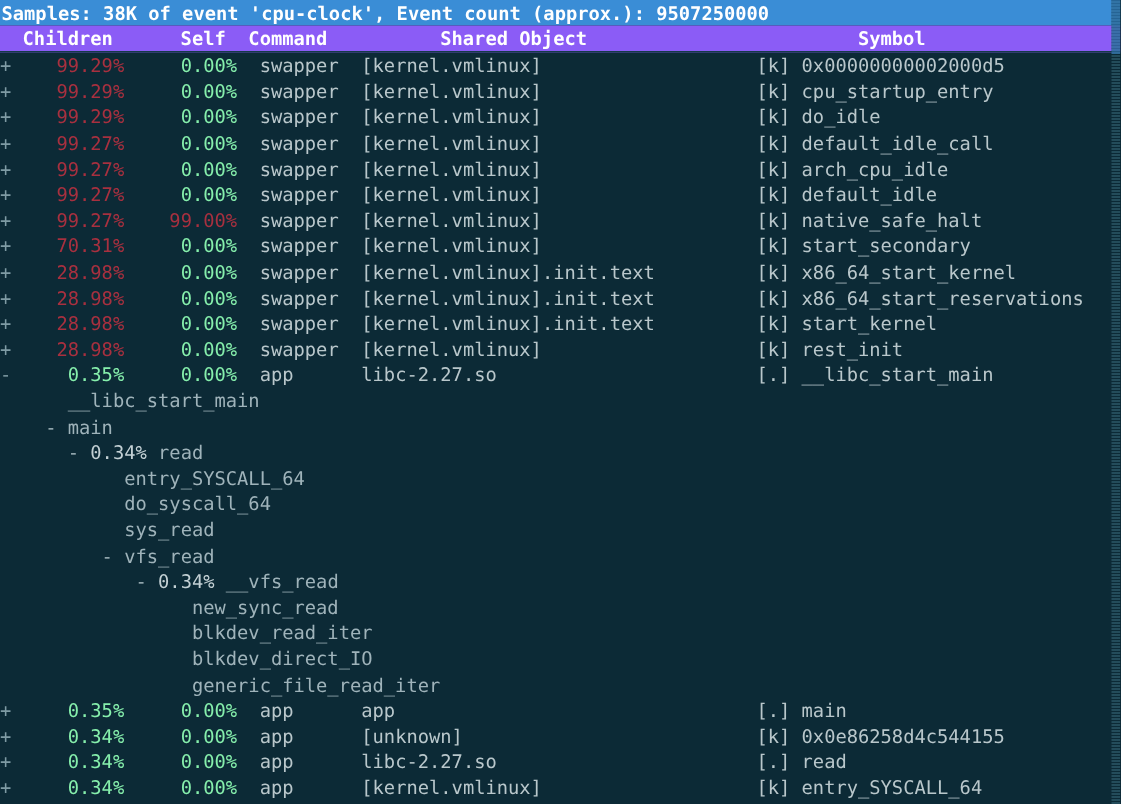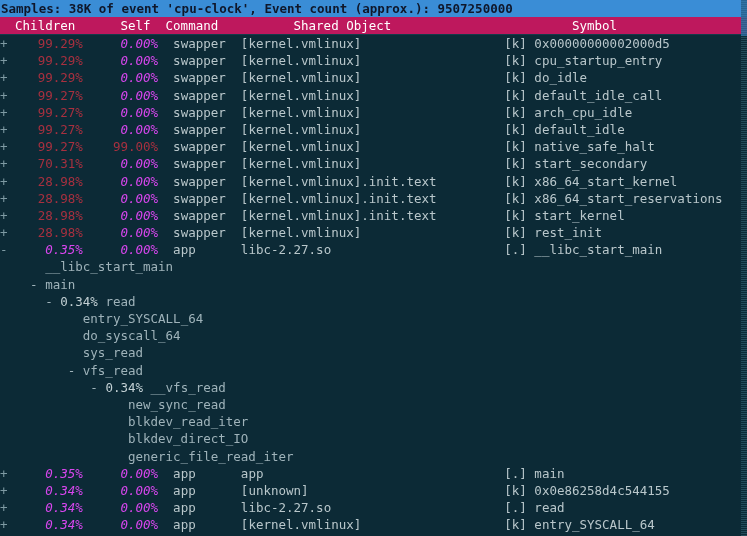--- a/index.html
+++ b/index.html
@@ -8,41 +8,41 @@
     width:747px;height:536px;overflow:hidden;
     font-family:"DejaVu Sans Mono","Liberation Mono",monospace;
     font-size:12.5px;
     line-height:17.2px;
     -webkit-font-smoothing:none;
   }
   #app{position:relative;width:747px;height:536px;background:#0c2a36;overflow:hidden;}
 
   
   .hdr{
-    background:#3a8dd6;color:#0f172a;font-weight:bold;
+    background:#3a8dd6;color:#ffffff;font-weight:bold;
     height:17px;line-height:17px;white-space:pre;overflow:hidden;
   }
   .hdr.top{padding-left:1px;}
   .colhdr{
-    background:#be185d;color:#ffffff;font-weight:normal;
+    background:#8b5cf6;color:#ffffff;font-weight:bold;
     height:17px;line-height:17px;white-space:pre;overflow:hidden;
     border-bottom:1px solid #16394a;
   }
 
   
   .rows{position:relative;}
   .row{
     height:17.2px;line-height:17.2px;white-space:pre;overflow:hidden;
     color:#b9c7cb;
   }
   .row span{white-space:pre;}
 
   .sign{color:#7f9ba4;}
   .pct-hi{color:#a8303f;font-weight:normal;}
-  .pct-lo{color:#d946ef;font-style:italic;}
+  .pct-lo{color:#86efac;}
   .cmd{color:#b9c7cb;}
   .dso{color:#b9c7cb;text-align:right;}
   .sym{color:#b9c7cb;}
   .tree{color:#9fb3ba;}
   .treepct{color:#c3d0d4;}
 
   
   .scroll{
     position:absolute;top:0;right:0;width:6px;height:536px;
     background:repeating-linear-gradient(180deg,#0c2a36 0px,#0c2a36 1px,#26505f 1px,#26505f 2px);

